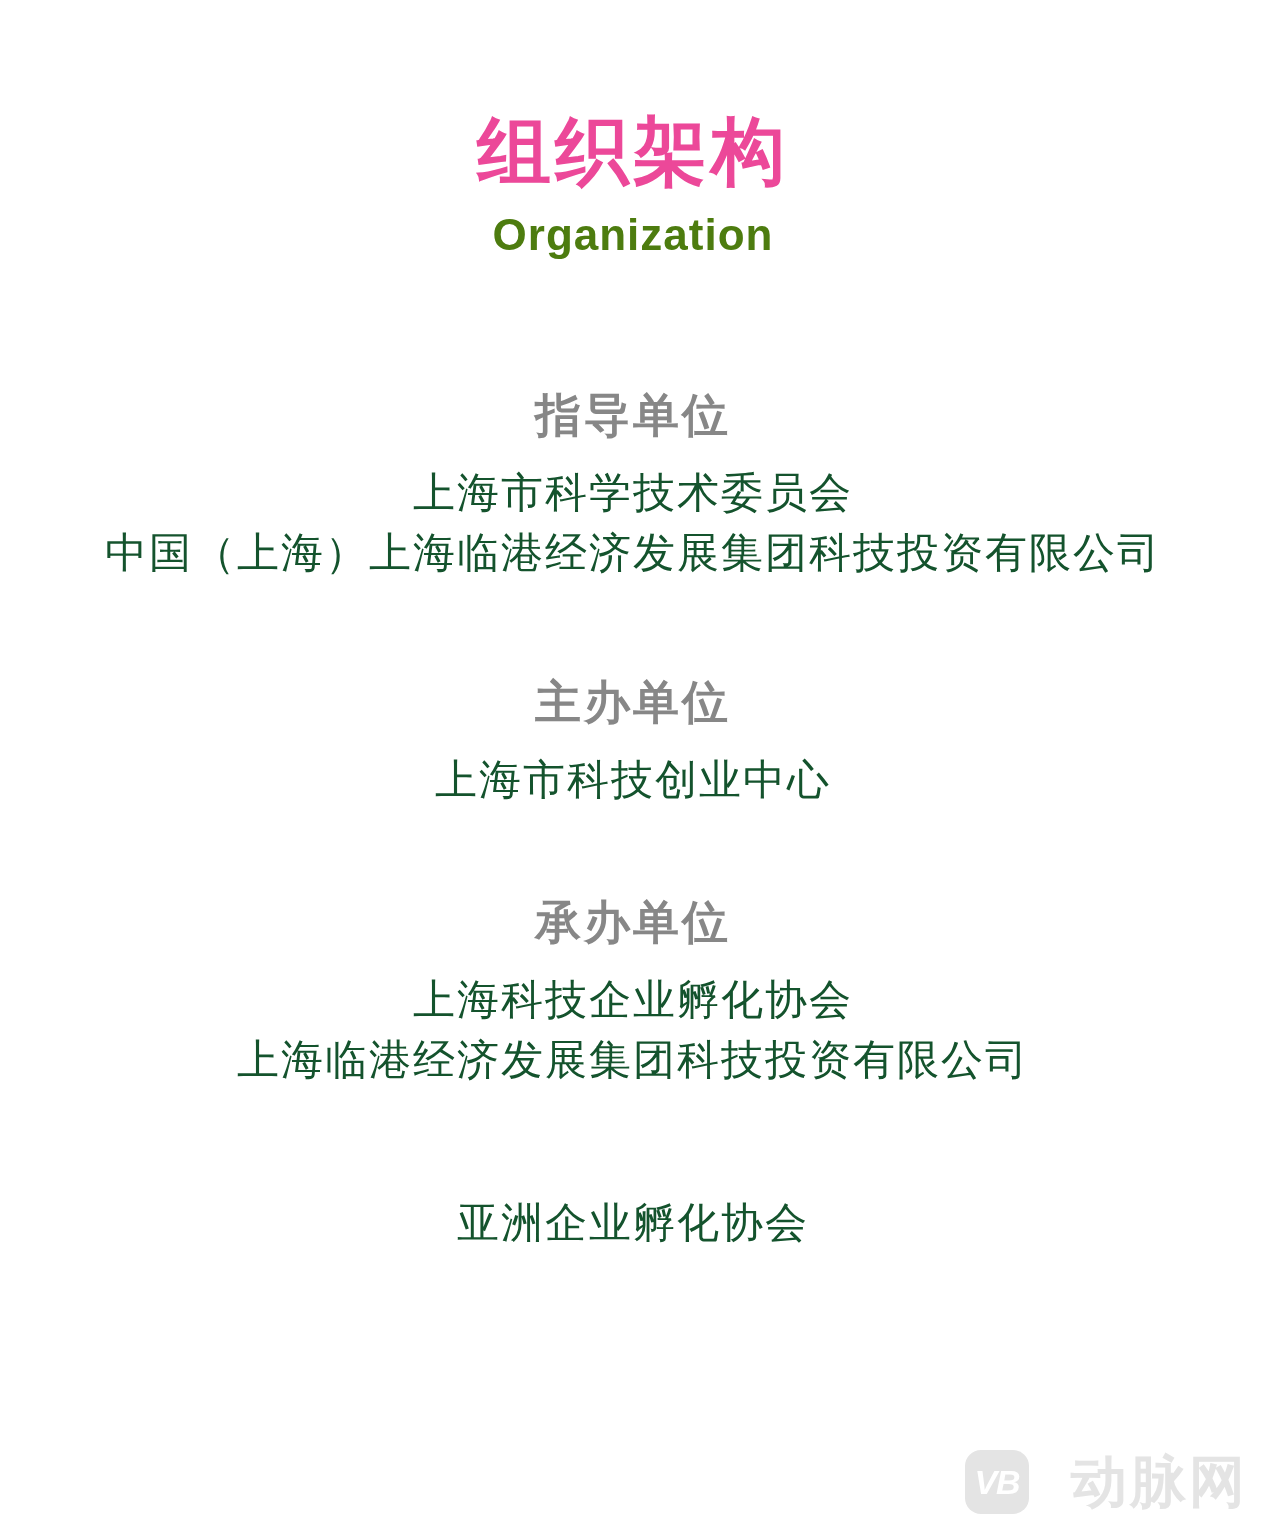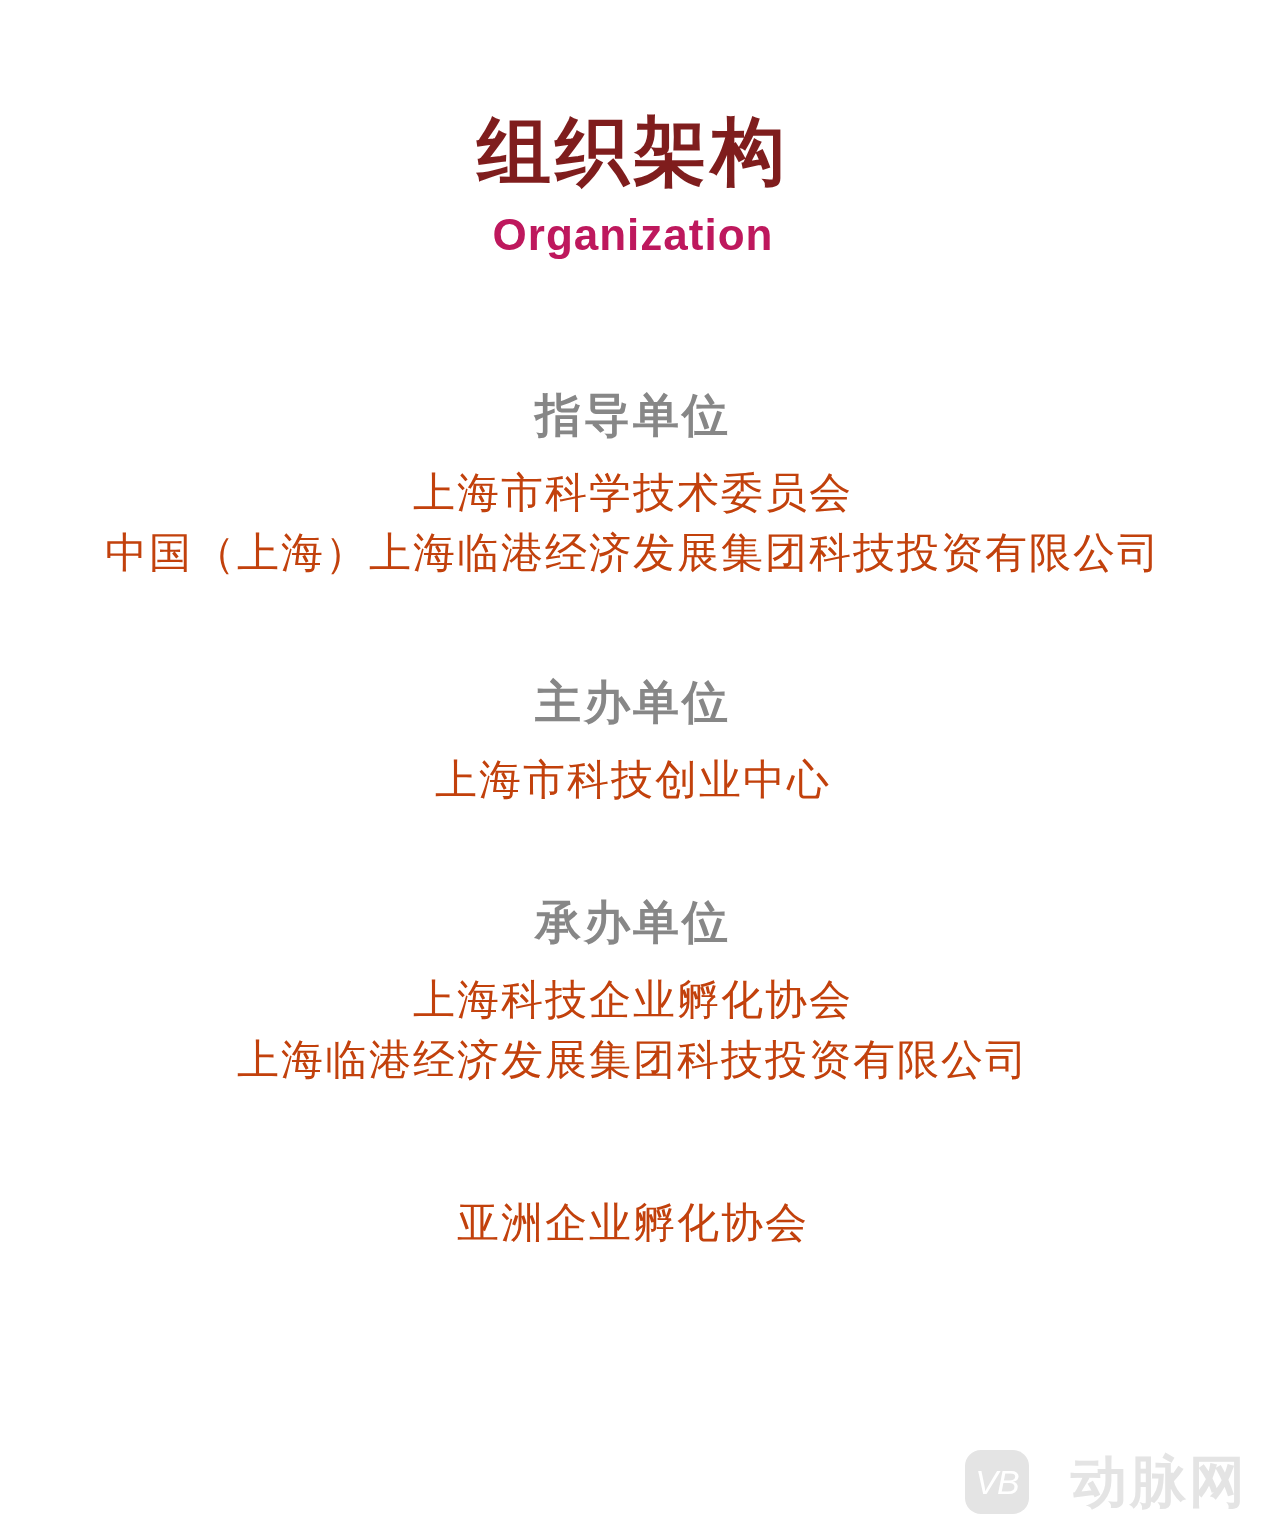--- a/index.html
+++ b/index.html
@@ -14,45 +14,45 @@
     position: relative;
     width: 1266px;
     height: 1520px;
     background: #ffffff;
     text-align: center;
     padding-top: 106px;
   }
   .title {
     font-size: 74px;
     font-weight: 700;
-    color: #7f1d1d;
+    color: #ec4899;
     letter-spacing: 4px;
     line-height: 1.25;
   }
   .subtitle {
     margin-top: 8px;
     font-size: 44px;
     font-weight: 600;
-    color: #be185d;
+    color: #4d7c0f;
     letter-spacing: 1px;
     line-height: 1.25;
   }
   .sec { text-align: center; }
   .sec h2 {
     font-size: 46px;
     font-weight: 700;
     color: #878787;
     letter-spacing: 3px;
     line-height: 1.2;
     margin: 0 0 20px 0;
   }
   .sec p {
     font-size: 42px;
     font-weight: 400;
-    color: #c2410c;
+    color: #14532d;
     letter-spacing: 2px;
     line-height: 60px;
     margin: 0;
   }
   .sec-1 { margin-top: 126px; }
   .sec-2 { margin-top: 92px; }
   .sec-3 { margin-top: 85px; }
   .sec-4 { margin-top: 103px; }
   .watermark {
     position: absolute;
@@ -65,21 +65,21 @@
   .wm-logo {
     width: 64px;
     height: 64px;
     background: #e4e4e4;
     border-radius: 16px;
     display: flex;
     align-items: center;
     justify-content: center;
     color: #ffffff;
     font-size: 34px;
-    font-weight: 400;
+    font-weight: 700;
     font-style: italic;
     letter-spacing: -1px;
   }
   .wm-brand {
     font-size: 56px;
     font-weight: 600;
     color: #e4e4e4;
     letter-spacing: 3px;
     line-height: 64px;
     margin-left: 28px;

